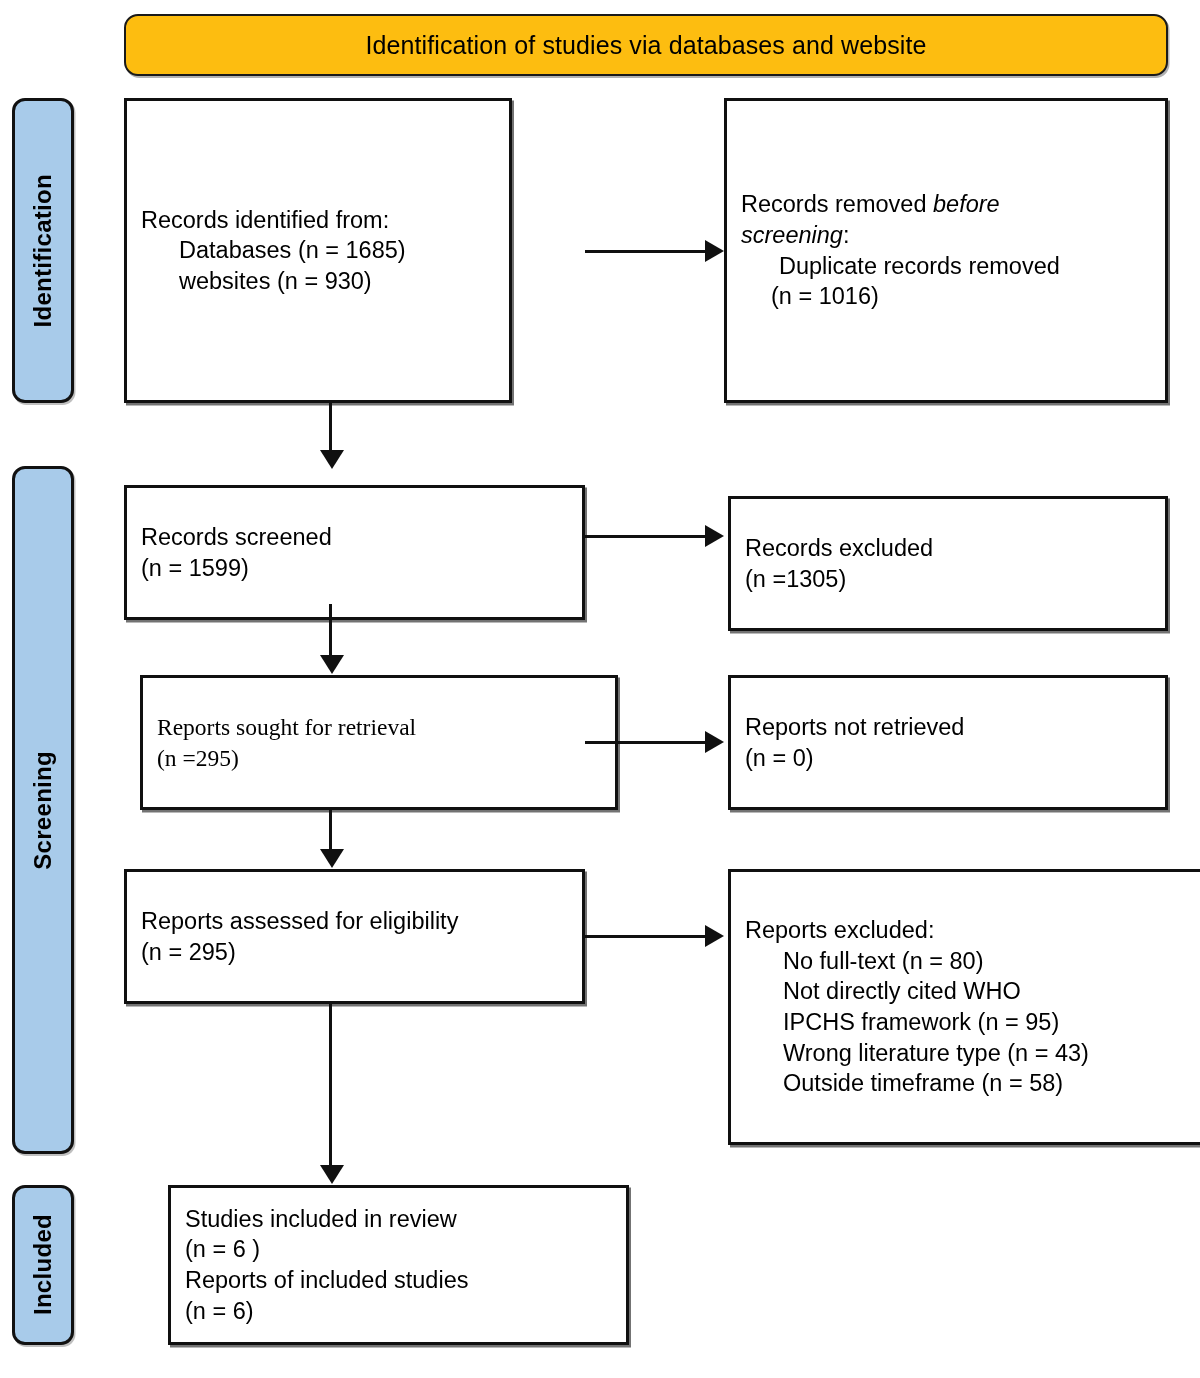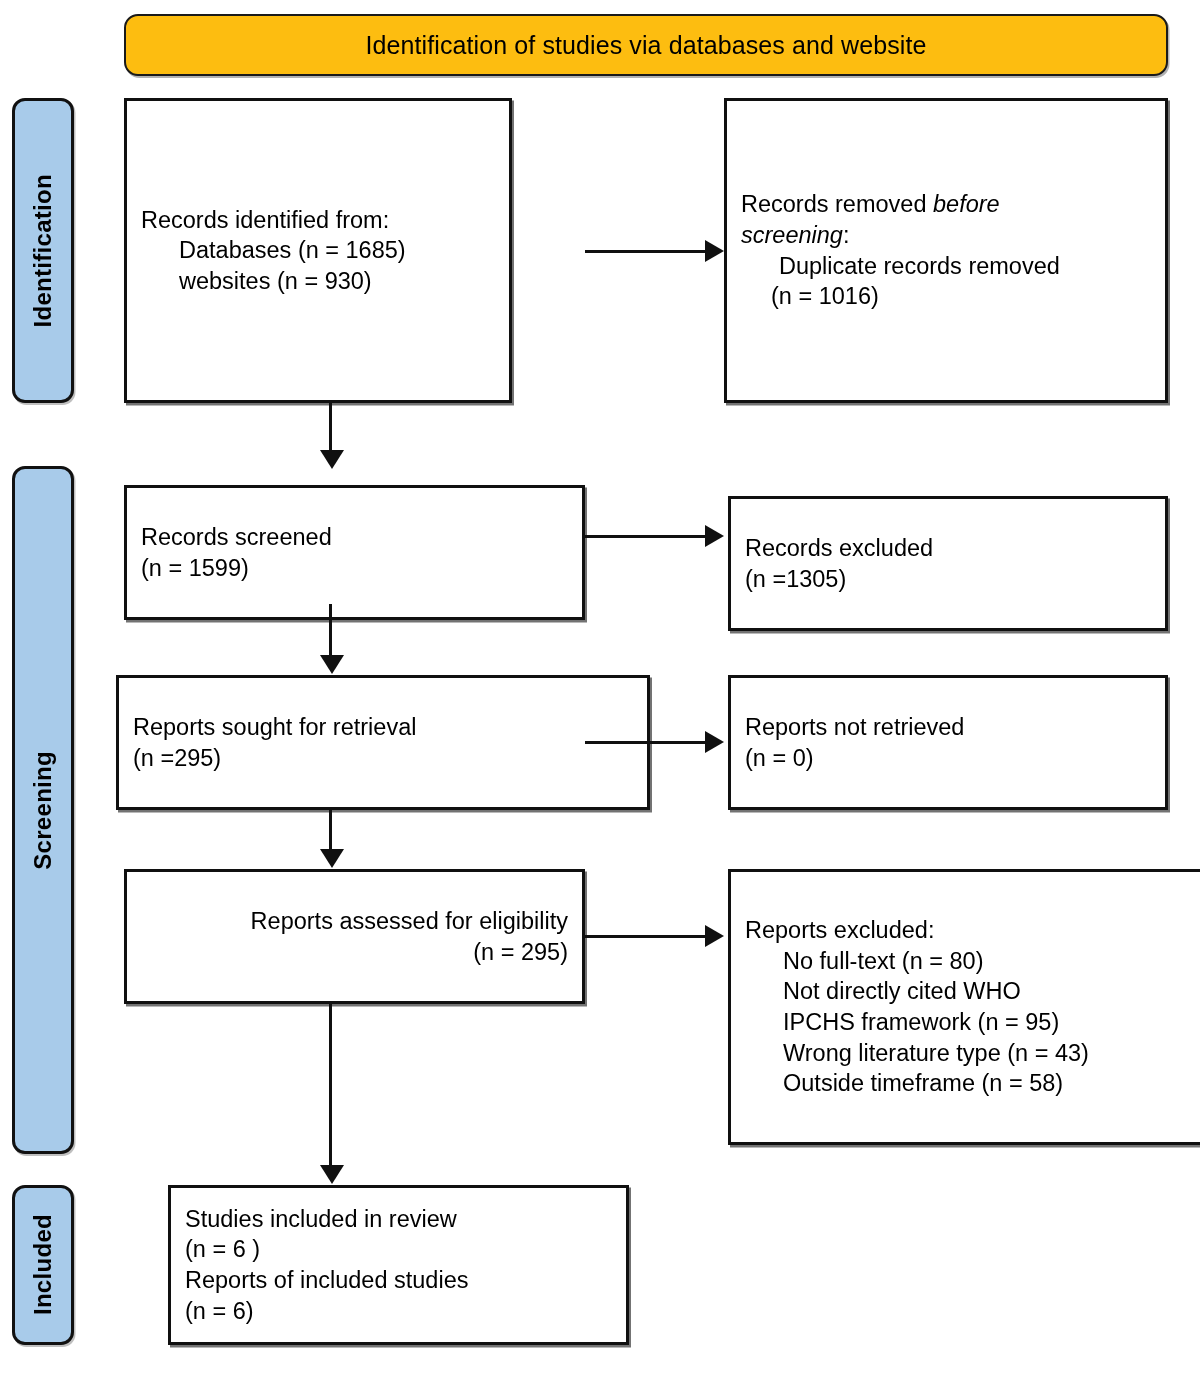--- a/index.html
+++ b/index.html
@@ -82,22 +82,22 @@
     line-height: 1.30;
     white-space: pre;
   }
   .flow-box .line.indent { padding-left: 38px; }
   .flow-box .line.indent-sm { padding-left: 30px; }
   .flow-box .line em { font-style: italic; }
 
   
   #box-identified      { left: 124px; top: 98px;   width: 388px; height: 305px; }
   #box-screened        { left: 124px; top: 469px;  width: 461px; height: 135px; margin-top: 16px; }
-  #box-sought          { left: 116px; top: 675px;  width: 534px; height: 135px; }
-  #box-assessed        { left: 124px; top: 869px;  width: 461px; height: 135px; align-items: flex-end; }
+  #box-sought          { left: 140px; top: 675px;  width: 478px; height: 135px; font-family: Liberation Serif, serif; }
+  #box-assessed        { left: 124px; top: 869px;  width: 461px; height: 135px; }
   #box-included        { left: 124px; top: 1185px; width: 461px; height: 160px; margin-left: 44px; }
   
   #box-removed         { left: 724px; top: 98px;   width: 444px; height: 305px; }
   #box-excluded-recs   { left: 728px; top: 469px;  width: 440px; height: 135px; margin-top: 27px; }
   #box-not-retrieved   { left: 728px; top: 675px;  width: 440px; height: 135px; }
   #box-reports-excluded{ left: 728px; top: 869px;  width: 496px; height: 276px; }
 
   
   .connector { position: absolute; }
   .h-line {

